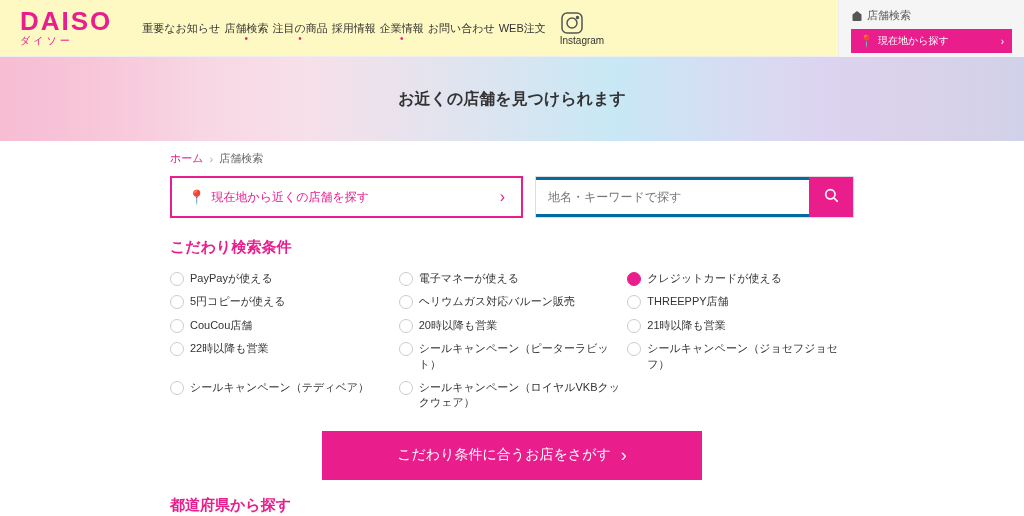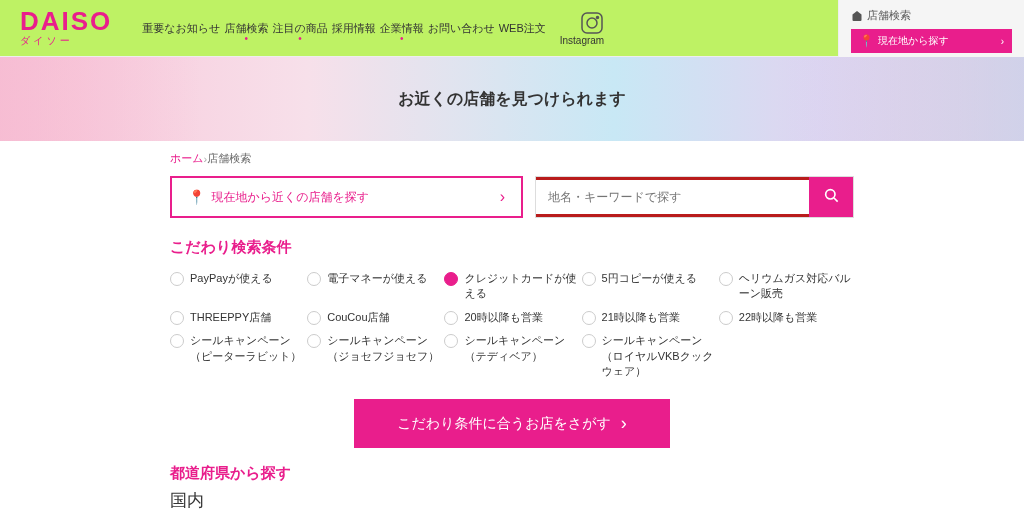--- a/index.html
+++ b/index.html
@@ -5,21 +5,21 @@
     * { box-sizing: border-box; margin: 0; padding: 0; }
     body { font-family: 'Hiragino Kaku Gothic Pro', 'Meiryo', sans-serif; font-size: 12px; background: #fff; color: #333; }
 
     
     .header {
       display: flex;
       align-items: center;
       padding: 8px 20px;
       border-bottom: 1px solid #eee;
       position: relative;
-      background: #bef264;
+      background: #fef9c3;
     }
     .logo-area {
       display: flex;
       flex-direction: column;
       align-items: flex-start;
       margin-right: 30px;
     }
     .logo-daiso {
       font-size: 26px;
       font-weight: 900;
@@ -50,21 +50,21 @@
       position: absolute;
       bottom: -8px;
       left: 50%;
       transform: translateX(-50%);
       color: #e91e8c;
       font-size: 10px;
     }
     .instagram-area {
       display: flex;
       flex-direction: column;
-      align-items: flex-end;
+      align-items: flex-start;
       font-size: 10px;
       color: #333;
       margin-left: 10px;
     }
     .instagram-icon {
       width: 24px;
       height: 24px;
     }
     
     .top-store-search {
@@ -146,20 +146,21 @@
       opacity: 0.6;
     }
 
     
     .breadcrumb {
       padding: 10px 170px;
       font-size: 11px;
       color: #666;
       display: flex;
       align-items: center;
+      gap: 6px;
     }
     .breadcrumb a {
       color: #e91e8c;
       text-decoration: none;
     }
     .breadcrumb-sep {
       color: #aaa;
     }
 
     
@@ -197,21 +198,21 @@
     }
     .arrow-right {
       color: #e91e8c;
       font-size: 16px;
     }
     .keyword-row {
       display: flex;
       align-items: center;
       flex: 1;
       border: 1px solid #ddd;
-      background: #b91c1c;
+      background: #0369a1;
     }
     .keyword-input {
       border: none;
       outline: none;
       padding: 10px 12px;
       font-size: 12px;
       flex: 1;
       color: #999;
     }
     .keyword-search-btn {
@@ -228,21 +229,21 @@
       margin-bottom: 20px;
     }
     .filter-title {
       font-size: 15px;
       font-weight: bold;
       color: #e91e8c;
       margin-bottom: 14px;
     }
     .filter-grid {
       display: grid;
-      grid-template-columns: repeat(5, 1fr);
+      grid-template-columns: repeat(3, 1fr);
       gap: 8px 2px;
     }
     .filter-item {
       display: flex;
       align-items: flex-start;
       gap: 6px;
       font-size: 11px;
       color: #333;
       cursor: pointer;
     }
@@ -269,21 +270,21 @@
       align-items: center;
       justify-content: center;
       background: #e91e8c;
       color: #fff;
       border: none;
       padding: 14px 40px;
       font-size: 14px;
       cursor: pointer;
       margin: 16px auto;
       gap: 10px;
-      width: 316px;
+      width: 380px;
     }
 
     
     .prefecture-section {
       margin-top: 10px;
     }
     .prefecture-title {
       font-size: 15px;
       font-weight: bold;
       color: #e91e8c;

